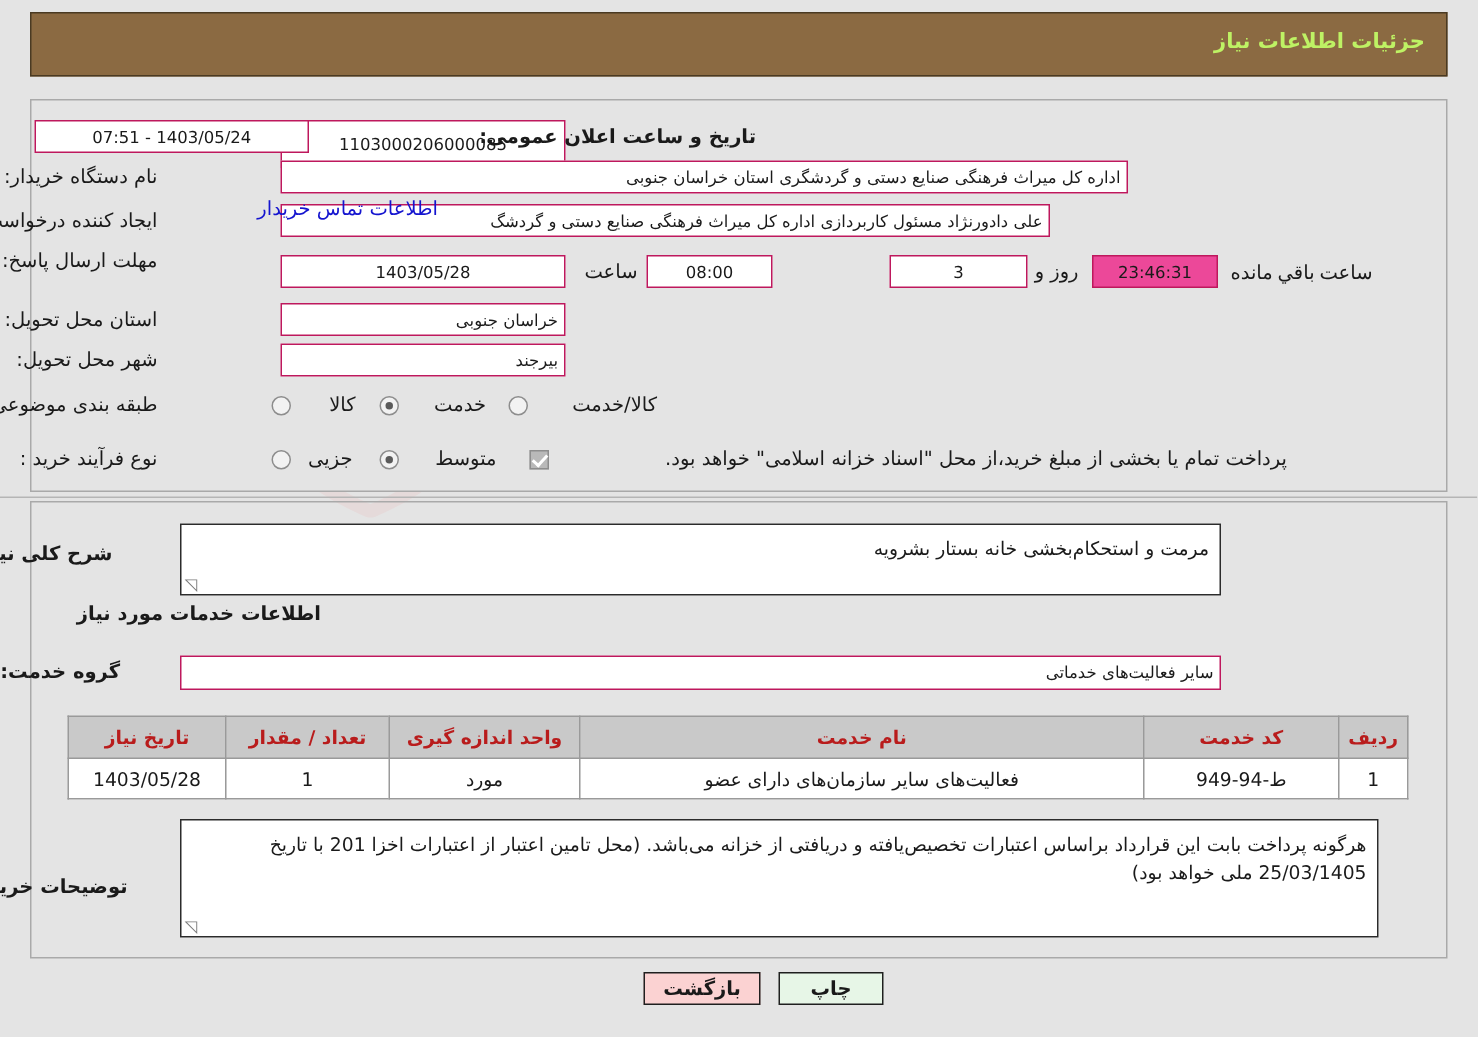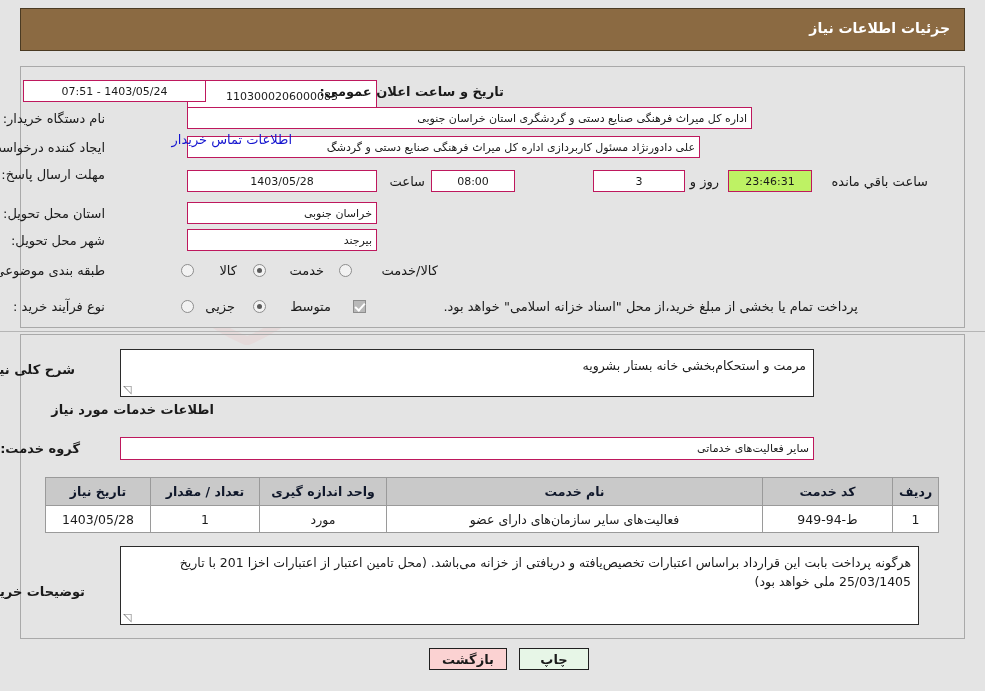--- a/index.html
+++ b/index.html
@@ -51,21 +51,21 @@
     height: 43px;
     background: #8b6a42;
     border: 1px solid #4a3a22;
     box-sizing: border-box;
     z-index: 2;
   }
   .header-title {
     position: absolute;
     right: 14px;
     top: 11px;
-    color: #ffffff;
+    color: #bef264;
     font-size: 14px;
     font-weight: bold;
   }
 
   
   .panel {
     position: absolute;
     background: #e4e4e4;
     border: 1px solid #a9a9a9;
     box-sizing: border-box;
@@ -94,21 +94,21 @@
     color: #1a1a1a;
     z-index: 3;
     overflow: hidden;
     white-space: nowrap;
     line-height: 1;
     display: flex;
     align-items: center;
   }
   .box.center { justify-content: center; }
   .box.right  { justify-content: flex-start; padding-right: 4px; }
-  .box.cream  { background: #bef264; }
+  .box.cream  { background: #ec4899; }
 
   
   .radio {
     position: absolute;
     width: 13px; height: 13px;
     border-radius: 50%;
     border: 1px solid #8d8d8d;
     background: #f2f2f2;
     box-sizing: border-box;
     z-index: 4;
@@ -183,21 +183,21 @@
   }
   table.grid {
     border-collapse: collapse;
     width: 893px;
     font-size: 12.5px;
     table-layout: fixed;
   }
   table.grid th {
     background: #c9c9c9;
     border: 1px solid #9a9a9a;
-    color: #0f172a;
+    color: #b91c1c;
     font-weight: bold;
     height: 27px;
     padding: 0 4px;
     text-align: center;
   }
   table.grid td {
     background: #ffffff;
     border: 1px solid #9a9a9a;
     color: #1a1a1a;
     height: 26px;
@@ -266,21 +266,21 @@
   <div class="lbl" style="right:880px; top:166px; line-height:1.35;">
     <span>مهلت ارسال پاسخ: تا تاریخ:</span>
   </div>
   <div class="box center" style="right:608px; top:170px; width:190px; height:22px;">1403/05/28</div>
   <div class="lbl" style="right:560px; top:174px;">ساعت</div>
   <div class="box center" style="right:470px; top:170px; width:84px; height:22px;">08:00</div>
 
   <div class="box center" style="right:300px; top:170px; width:92px; height:22px;">3</div>
   <div class="lbl" style="right:266px; top:174px;">روز و</div>
   <div class="box center cream" style="right:173px; top:170px; width:84px; height:22px;">23:46:31</div>
-  <div class="lbl" style="right:57px; top:174px;">ساعت باقي مانده</div>
+  <div class="lbl" style="right:70px; top:174px;font-family:Liberation Serif, serif;">ساعت باقي مانده</div>
 
   <div class="lbl" style="right:880px; top:206px;">استان محل تحویل:</div>
   <div class="box right" style="right:608px; top:202px; width:190px; height:22px;">خراسان جنوبی</div>
 
   <div class="lbl" style="right:880px; top:233px;">شهر محل تحویل:</div>
   <div class="box right" style="right:608px; top:229px; width:190px; height:22px;">بیرجند</div>
 
   <div class="lbl" style="right:880px; top:263px;">طبقه بندی موضوعی:</div>
 
   <div class="radio" id="cat-r0" style="right:791px; top:264px;"></div>

